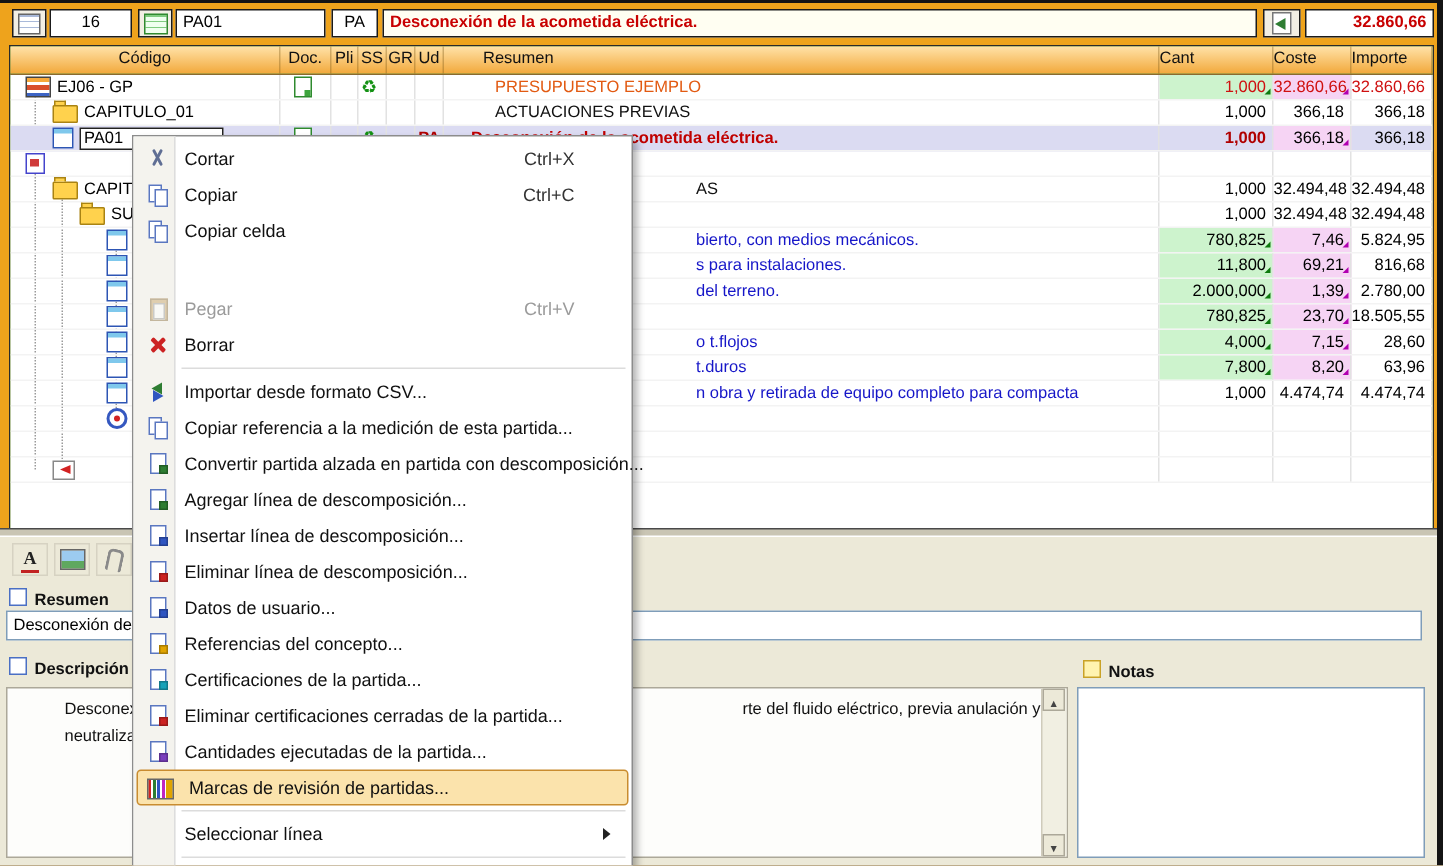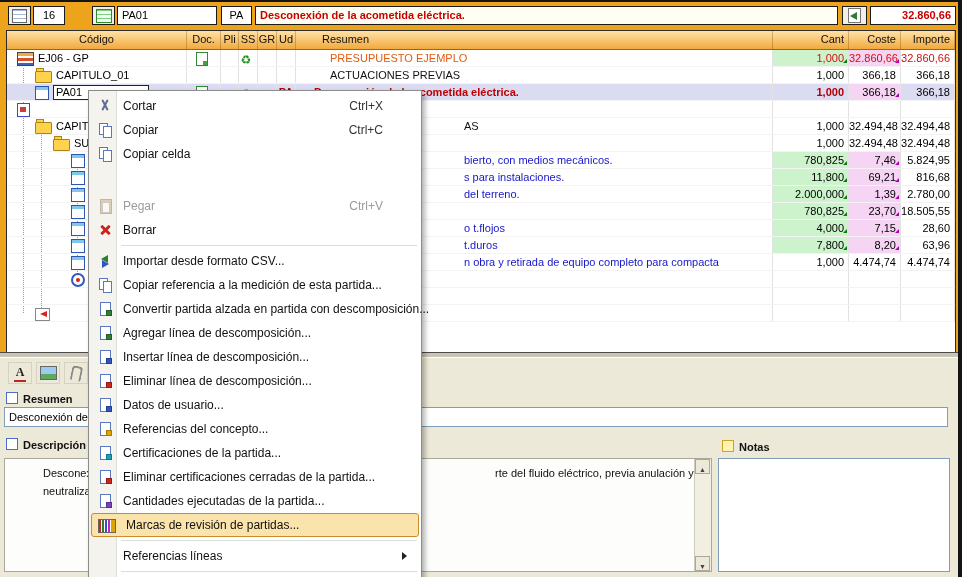--- a/index.html
+++ b/index.html
@@ -29,21 +29,21 @@
   .ghead{display:flex;height:18px;background:linear-gradient(180deg,#FFE2A8,#F2A93C);border-bottom:1px solid #8A6A2F;}
   .ghead .cell{line-height:17px;font-size:11px;color:#111;border-right:1px solid rgba(120,85,20,.35);}
   .grows{position:relative;height:303px;background:#fff;overflow:hidden;}
   .tline{position:absolute;width:0;border-left:1px dotted #9a9a9a;z-index:0;}
   .grow{position:relative;z-index:1;display:flex;height:17px;border-bottom:1px solid #F3F3F3;box-sizing:border-box;}
   .cell{box-sizing:border-box;overflow:hidden;white-space:nowrap;border-right:1px solid #E2E2E2;height:100%;line-height:16px;font-size:11px;position:relative;}
   .c-code{width:180px}.c-doc{width:34px;text-align:center}.c-pli{width:18px}.c-ss{width:19px;text-align:center}
   .c-gr{width:19px}.c-ud{width:19px;text-align:center}.c-res{flex:1;padding-left:4px}
   .c-cant{width:76px}.c-coste{width:52px}.c-imp{width:54px}
   .num{text-align:right;padding-right:4px}
-  .hC{text-align:center}.hN{text-align:right;padding-right:4px}.hR{padding-left:26px}
+  .hC{text-align:center}.hN{padding-right:4px}.hR{padding-left:26px}
 
   .s-root .c-res{padding-left:34px;color:#E25A12;}
   .s-root .num{color:#CF1010;}
   .s-chapter .c-res{padding-left:34px;color:#111;}
   .s-selected{background:#DBDBF2;}
   .s-selected .c-res{padding-left:18px;color:#C00000;font-weight:bold;}
   .s-selected .c-ud,.s-selected .c-cant{color:#B00000;font-weight:bold;}
   .s-line .c-res{color:#1616C8;}
   .cov{padding-left:168px !important;}
   .green{background:#CDF3CD;}
@@ -144,21 +144,21 @@
 </style>
 </head>
 <body>
 
 <div id="app" data-name="presto-window">
 
   <div class="topbar" data-name="toolbar">
     <button class="tbtn" style="left:8px" data-name="grid-view-button">
         <span data-name="grid-button-icon"></span>
       </button>
-    <div class="tfield center" style="left:33px;width:32px" data-name="record-number-field">16</div>
+    <div class="tfield center" style="left:33px;width:55px" data-name="record-number-field">16</div>
     <button class="tbtn" style="left:92px" data-name="budget-table-button">
         <span data-name="table-green-icon"></span>
       </button>
     <div class="tfield" style="left:117px;width:100px" data-name="code-field">PA01</div>
     <div class="tfield center" style="left:221px;width:31px" data-name="unit-field">PA</div>
     <div class="tfield red" style="left:255px;width:583px;background:#FFFEF2" data-name="summary-field">Desconexión de la acometida eléctrica.</div>
     <button class="tbtn" style="left:842px;width:25px" data-name="insert-doc-button">
         <span data-name="insert-doc-icon"></span>
       </button>
     <div class="tfield red right" style="left:870px;width:86px" data-name="total-field">32.860,66</div>
@@ -484,21 +484,21 @@
           <span class="mi" data-name="executed-quantities-icon"></span>
           <span class="mlabel" data-name="menu-item-label">Cantidades ejecutadas de la partida...</span>
         </div>
         <div class="mitem hot" data-name="menu-item-revision-marks">
           <span class="mi" data-name="revision-marks-icon"></span>
           <span class="mlabel" data-name="menu-item-label">Marcas de revisión de partidas...</span>
         </div>
         <div class="msep" data-name="menu-separator"></div>
         <div class="mitem" data-name="menu-item-select-lines">
           <span class="mi" data-name="blank-icon"></span>
-          <span class="mlabel" data-name="menu-item-label">Referencias líneas</span>
+          <span class="mlabel" data-name="menu-item-label">Seleccionar línea</span>
           <span class="marrow" data-name="submenu-arrow-icon"></span>
         </div>
         <div class="msep" data-name="menu-separator"></div>
         <div class="mitem" data-name="menu-item-cancel">
           <span class="mi" data-name="cancel-icon"></span>
           <span class="mlabel" data-name="menu-item-label">Cancelar</span>
         </div>
       </div>
   </div>
 

